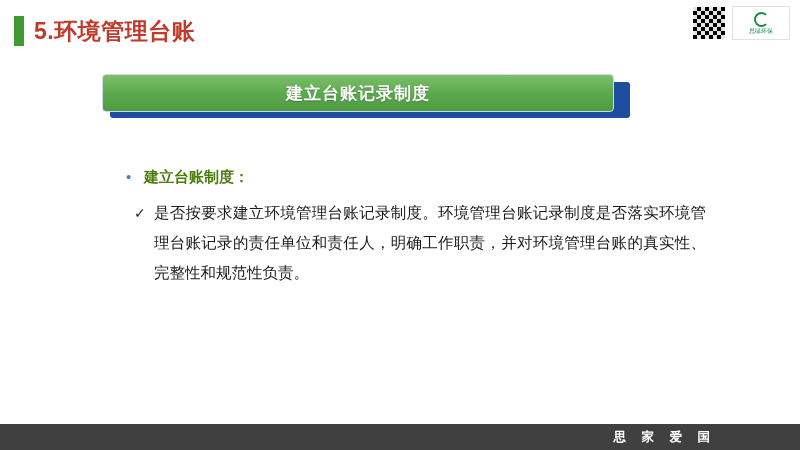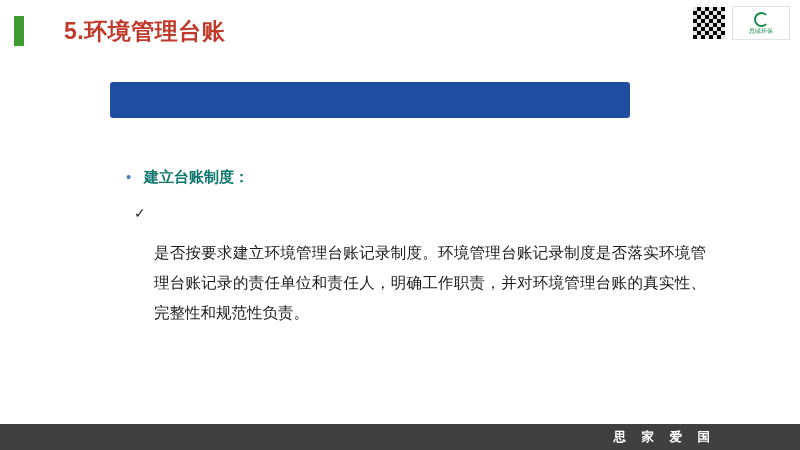--- a/index.html
+++ b/index.html
@@ -37,21 +37,20 @@
     margin-left: 14px;
     margin-right: 10px;
     flex: 0 0 auto;
   }
   .title-text {
     font-size: 23px;
     font-weight: bold;
     color: #c0392b;
     letter-spacing: 0.5px;
     white-space: nowrap;
-    margin-left: 30px;
   }
 
   
   .logo-area {
     position: absolute;
     right: 10px;
     top: 6px;
     display: flex;
     align-items: center;
     gap: 6px;
@@ -145,21 +144,21 @@
     margin-bottom: 10px;
   }
   .bullet-dot {
     color: #4a7ebb;
     font-size: 15px;
     line-height: 22px;
     width: 18px;
     flex: 0 0 auto;
   }
   .lvl1-text {
-    color: #0f766e;
+    color: #4d7c0f;
     font-size: 15px;
     font-weight: bold;
     line-height: 22px;
   }
   .bullet-lvl2 {
     display: flex;
     align-items: flex-start;
     padding-left: 8px;
   }
   .check-mark {
@@ -168,21 +167,20 @@
     line-height: 30px;
     width: 20px;
     flex: 0 0 auto;
   }
   .lvl2-text {
     color: #1a1a1a;
     font-size: 15.5px;
     line-height: 30px;
     width: 552px;
     text-align: justify;
-    margin-top: 40px;
   }
 
   
   .footer {
     position: absolute;
     left: 0;
     bottom: 0;
     width: 800px;
     height: 26px;
     background: #404040;
@@ -220,20 +218,23 @@
   <div class="logo-area">
     <div class="qr-code"></div>
     <div class="brand-logo">
       <div class="brand-mark"></div>
       <div class="brand-name">思绿环保</div>
     </div>
   </div>
 
   <div class="banner-wrap">
     <div class="banner-shadow"></div>
+    <div class="banner-main">
+      <span class="banner-text">建立台账记录制度</span>
+    </div>
   </div>
 
   <div class="content">
 
     <div class="bullet-lvl1">
       <span class="bullet-dot">•</span>
       <span class="lvl1-text">建立台账制度：</span>
     </div>
 
     <div class="bullet-lvl2">

